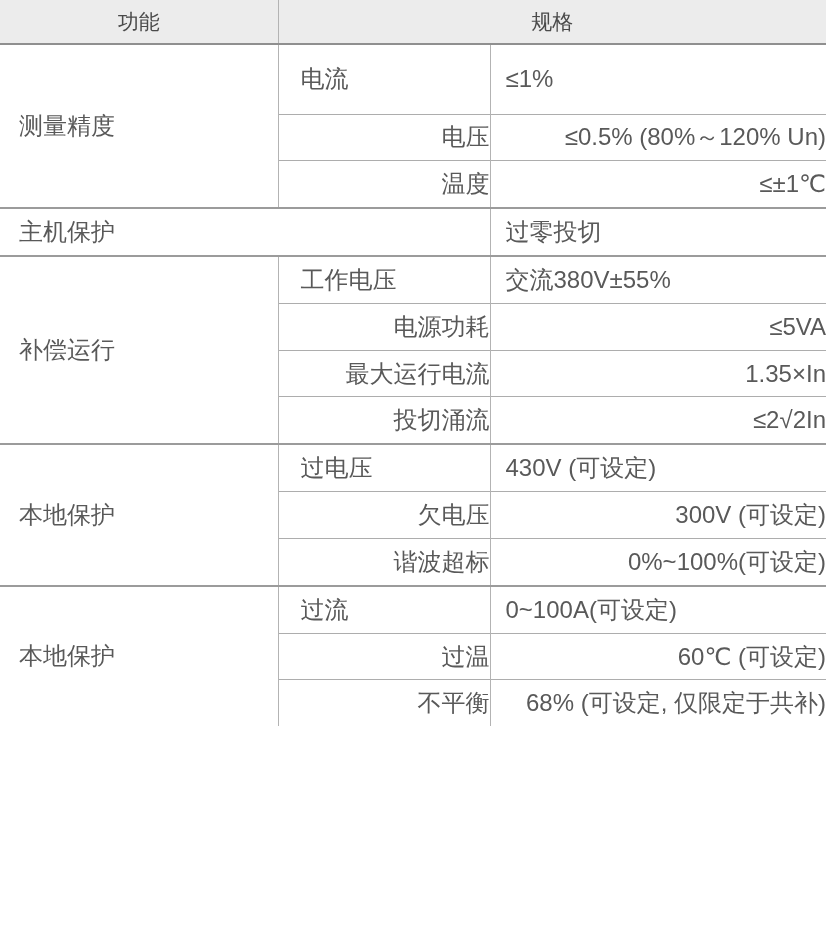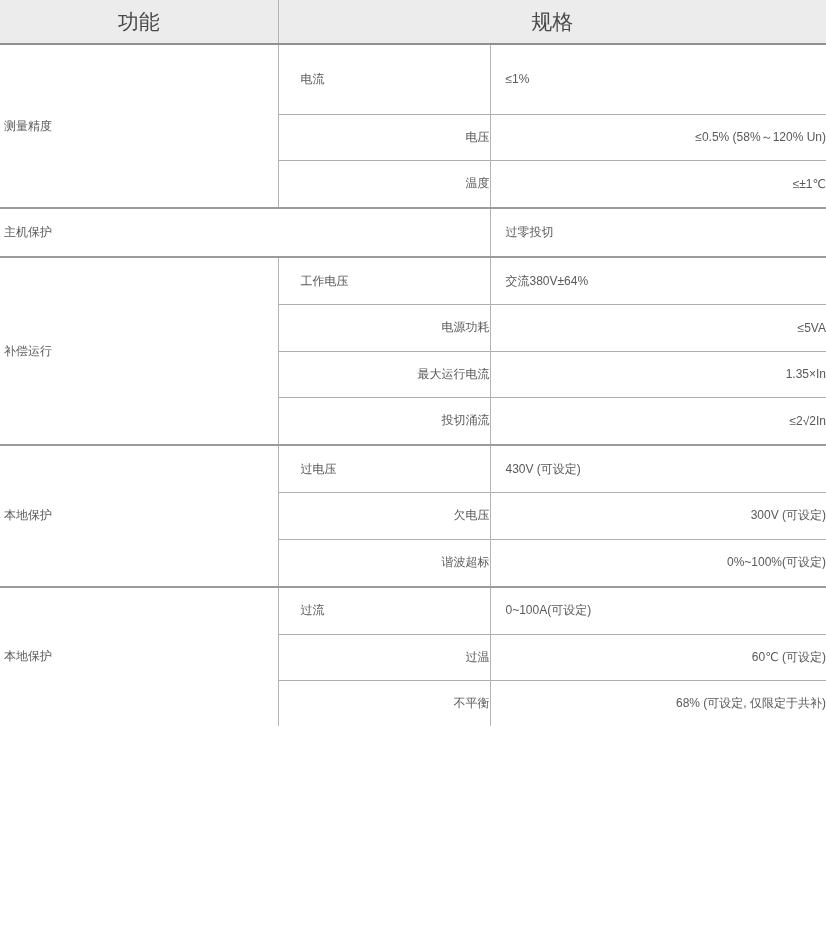--- a/index.html
+++ b/index.html
@@ -38,30 +38,30 @@
     padding: 0;
   }
   th.col-fn {
     border-right: 1px solid var(--divider, #b3b3b3);
   }
   th.col-spec {
   }
 
   td {
     color: var(--body-text, #595959);
-    font-size: 12px;
+    font-size: 24px;
     font-weight: 400;
     vertical-align: middle;
     padding: 0;
     white-space: nowrap;
     overflow: hidden;
     margin-left: 36px;
   }
   td.fn {
-    padding-left: 4px;
+    padding-left: 19px;
     border-right: 1px solid var(--divider, #b3b3b3);
   }
   td.item {
     padding-left: 22px;
     border-right: 1px solid var(--divider, #b3b3b3);
   }
   td.val {
     padding-left: 15px;
   }
   
@@ -92,36 +92,36 @@
     </thead>
     <tbody>
 
       <tr class="group-start row-tall">
         <td class="fn" rowspan="3">测量精度</td>
         <td class="item">电流</td>
         <td class="val">≤1%</td>
       </tr>
       <tr class="inner">
         <td class="item">电压</td>
-        <td class="val">≤0.5% (58%～120% Un)</td>
+        <td class="val">≤0.5% (80%～120% Un)</td>
       </tr>
       <tr class="inner">
         <td class="item">温度</td>
         <td class="val">≤±1℃</td>
       </tr>
 
       <tr class="group-start">
         <td class="fn" colspan="2">主机保护</td>
         <td class="val">过零投切</td>
       </tr>
 
       <tr class="group-start">
         <td class="fn" rowspan="4">补偿运行</td>
         <td class="item">工作电压</td>
-        <td class="val">交流380V±64%</td>
+        <td class="val">交流380V±55%</td>
       </tr>
       <tr class="inner">
         <td class="item">电源功耗</td>
         <td class="val">≤5VA</td>
       </tr>
       <tr class="inner">
         <td class="item">最大运行电流</td>
         <td class="val">1.35×In</td>
       </tr>
       <tr class="inner">

